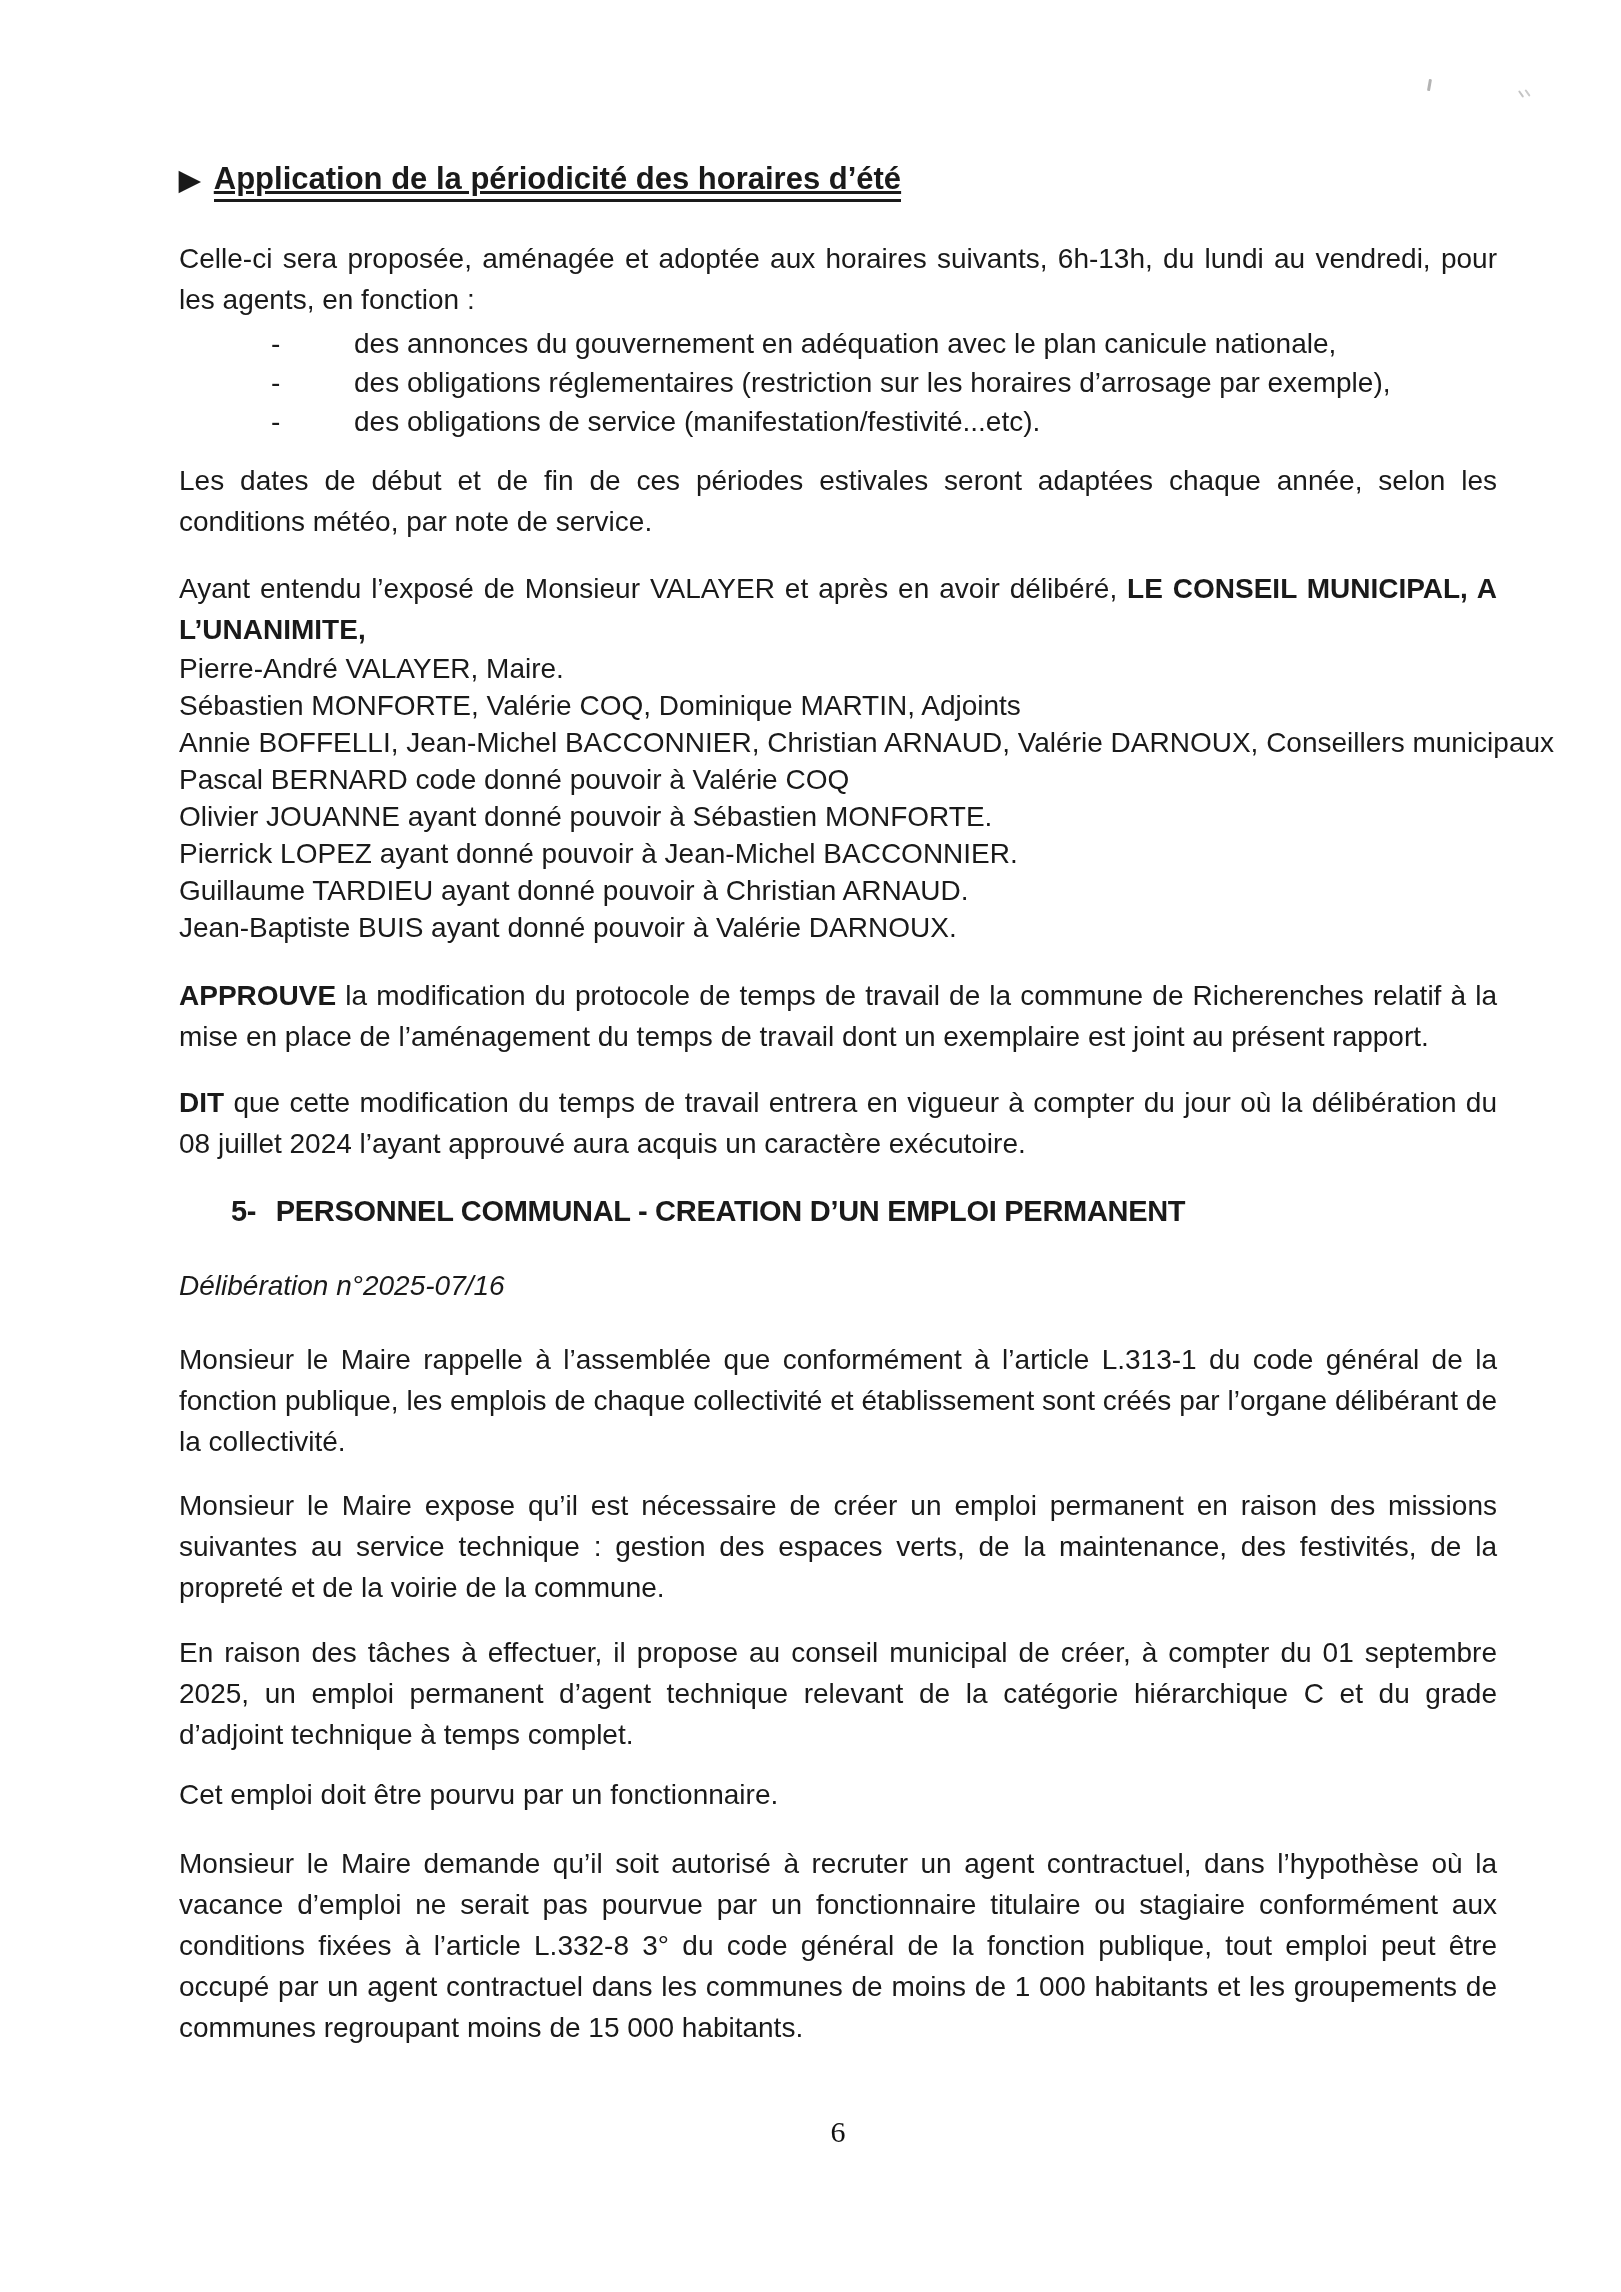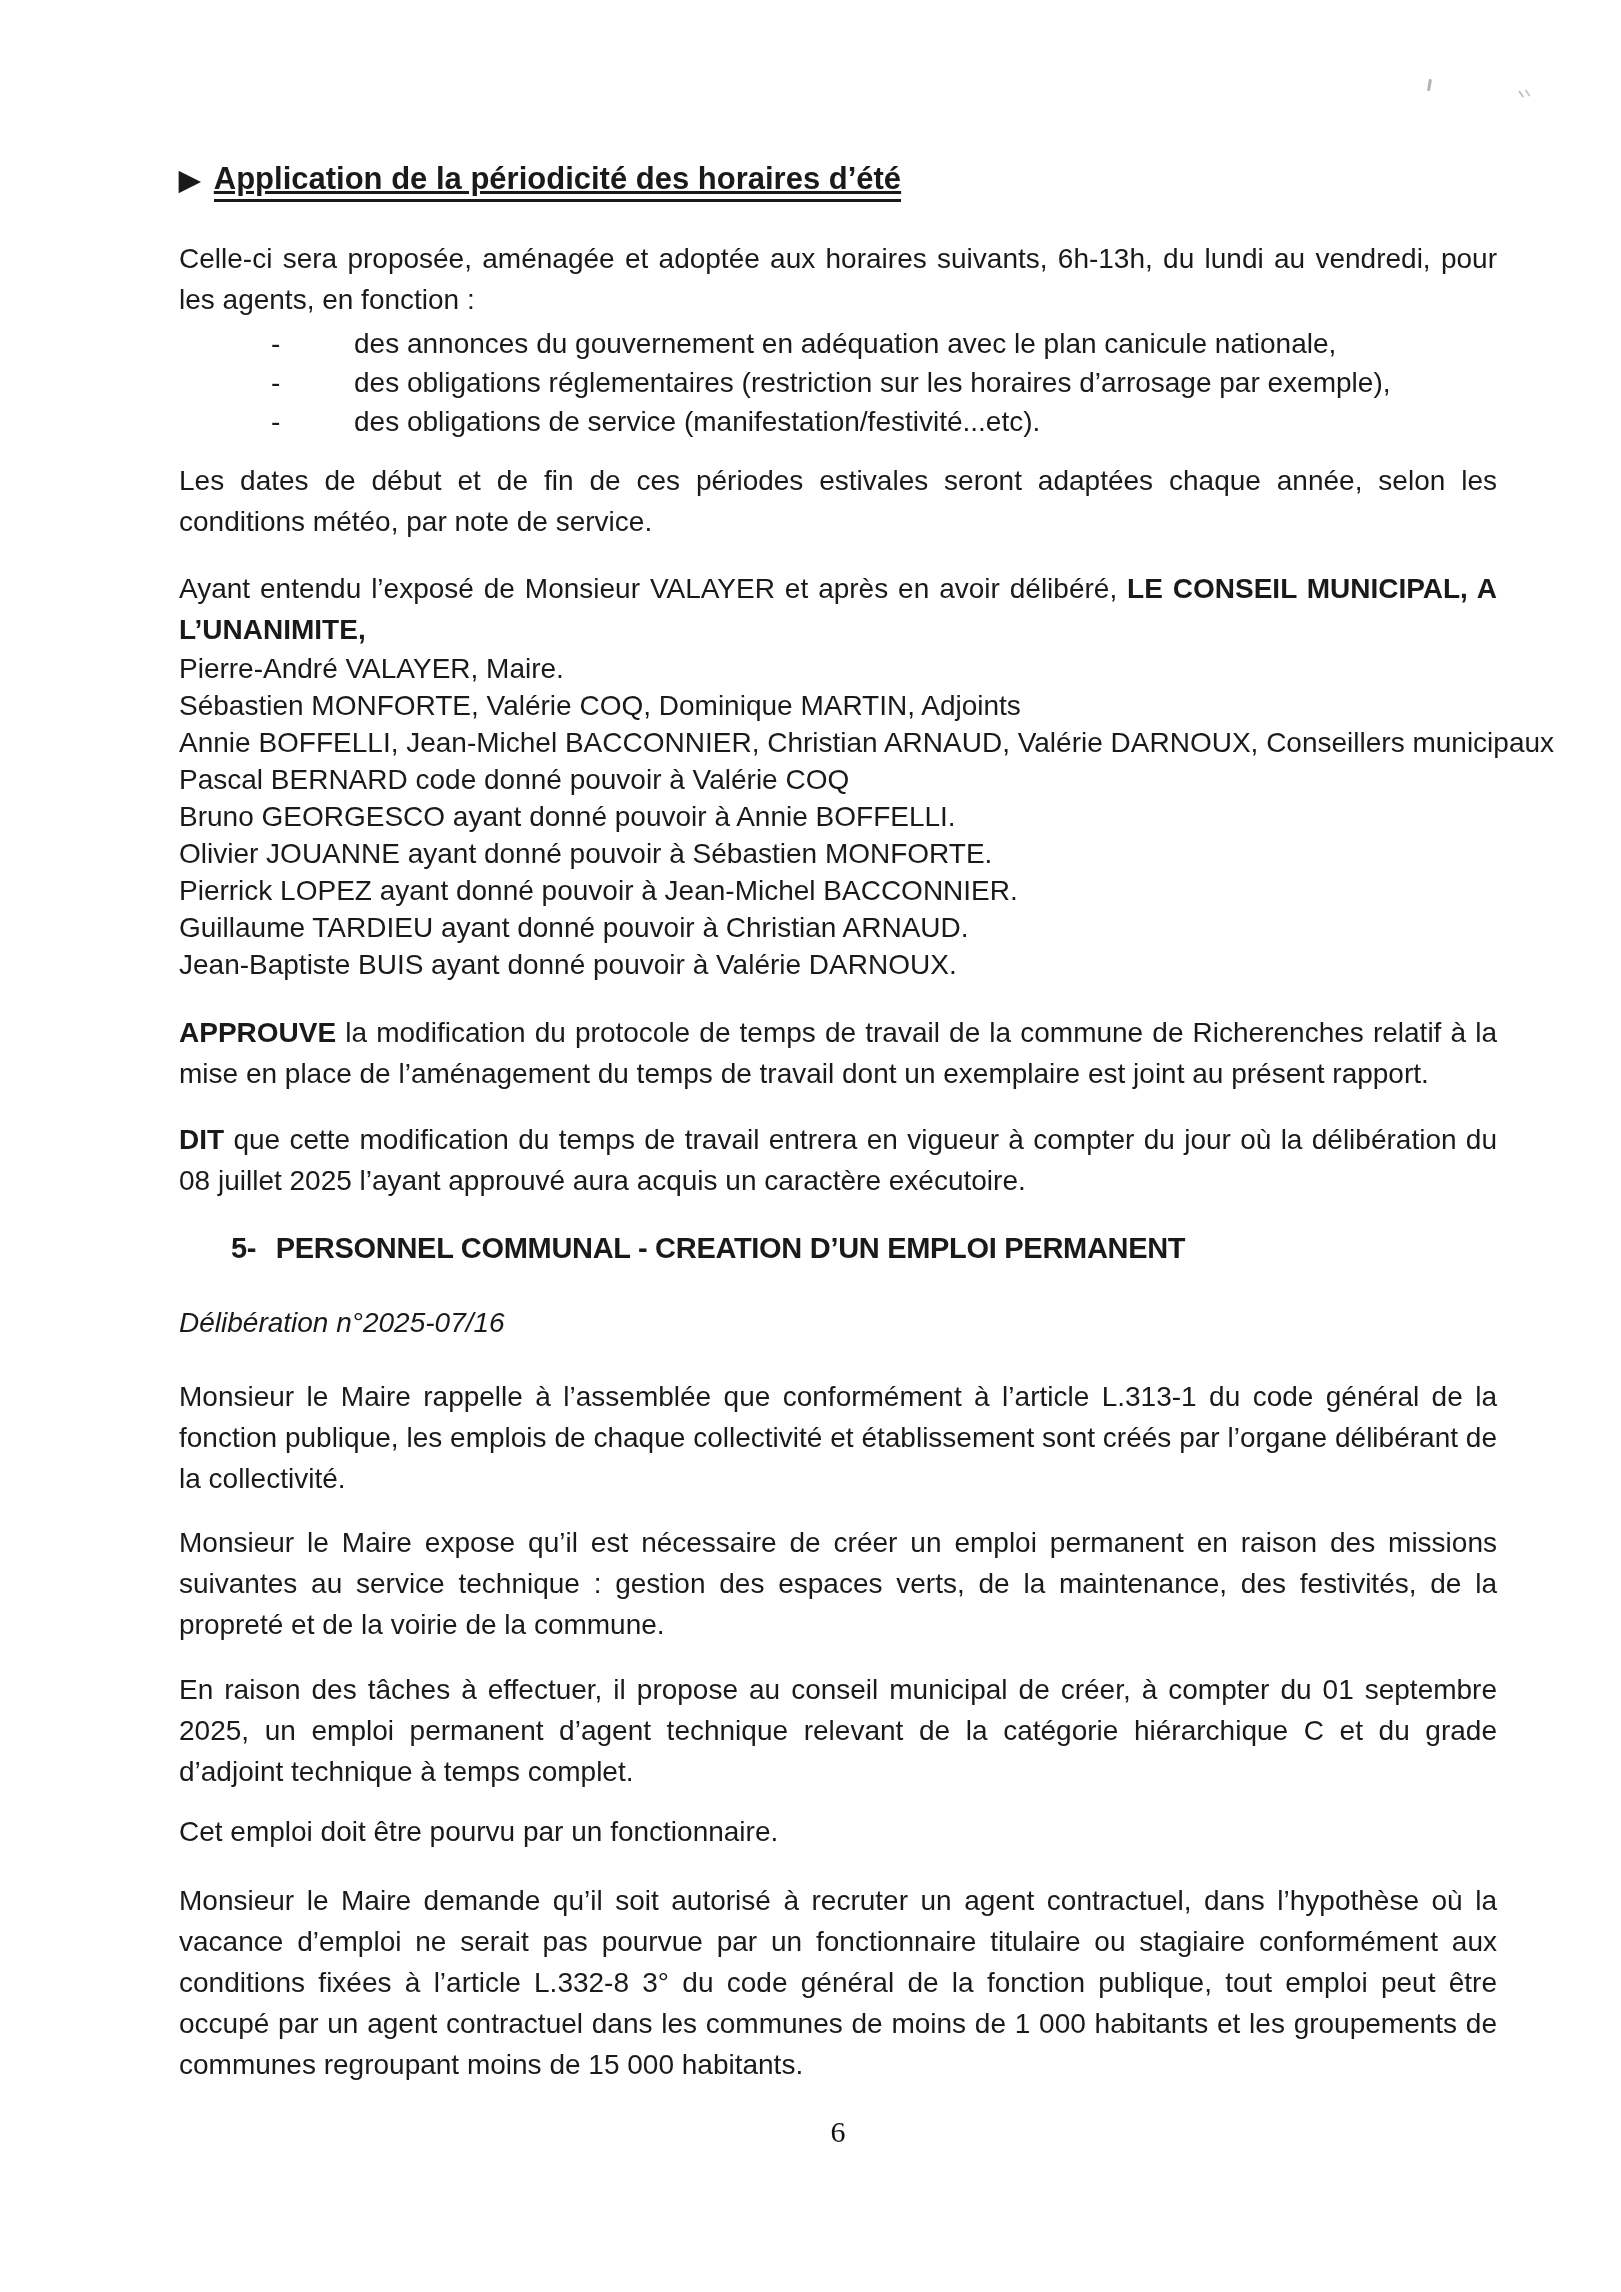--- a/index.html
+++ b/index.html
@@ -163,30 +163,29 @@
 
     <p class="para mt-dates">Les dates de début et de fin de ces périodes estivales seront adaptées chaque année, selon les conditions météo, par note de service.</p>
 
     <p class="para mt-ayant"><span>Ayant entendu l’exposé de Monsieur VALAYER et après en avoir délibéré, </span><span class="bold">LE CONSEIL MUNICIPAL, A L’UNANIMITE,</span></p>
 
     <div class="members">
       <div class="member-line">Pierre-André VALAYER, Maire.</div>
       <div class="member-line">Sébastien MONFORTE, Valérie COQ, Dominique MARTIN, Adjoints</div>
       <div class="member-line">Annie BOFFELLI, Jean-Michel BACCONNIER, Christian ARNAUD, Valérie DARNOUX, Conseillers municipaux</div>
       <div class="member-line">Pascal BERNARD code donné pouvoir à Valérie COQ</div>
-      <div class="member-line">Bruno GEORGESCO ayant donné pouvoir à Annie BOFFELLI.</div>
       <div class="member-line">Olivier JOUANNE ayant donné pouvoir à Sébastien MONFORTE.</div>
       <div class="member-line">Pierrick LOPEZ ayant donné pouvoir à Jean-Michel BACCONNIER.</div>
       <div class="member-line">Guillaume TARDIEU ayant donné pouvoir à Christian ARNAUD.</div>
       <div class="member-line">Jean-Baptiste BUIS ayant donné pouvoir à Valérie DARNOUX.</div>
     </div>
 
     <p class="para mt-approuve"><span class="bold">APPROUVE</span><span> la modification du protocole de temps de travail de la commune de Richerenches relatif à la mise en place de l’aménagement du temps de travail dont un exemplaire est joint au présent rapport.</span></p>
 
-    <p class="para mt-dit"><span class="bold">DIT</span><span> que cette modification du temps de travail entrera en vigueur à compter du jour où la délibération du 08 juillet 2025 l’ayant approuvé aura acquis un caractère exécutoire.</span></p>
+    <p class="para mt-dit"><span class="bold">DIT</span><span> que cette modification du temps de travail entrera en vigueur à compter du jour où la délibération du 08 juillet 2024 l’ayant approuvé aura acquis un caractère exécutoire.</span></p>
 
     <div class="h2"><span class="h2-num">5-</span><span>PERSONNEL COMMUNAL - CREATION D’UN EMPLOI PERMANENT</span></div>
 
     <p class="ref mt-ref">Délibération n°2025-07/16</p>
 
     <p class="para mt-p6">Monsieur le Maire rappelle à l’assemblée que conformément à l’article L.313-1 du code général de la fonction publique, les emplois de chaque collectivité et établissement sont créés par l’organe délibérant de la collectivité.</p>
     <p class="para mt-p7">Monsieur le Maire expose qu’il est nécessaire de créer un emploi permanent en raison des missions suivantes au service technique : gestion des espaces verts, de la maintenance, des festivités, de la propreté et de la voirie de la commune.</p>
     <p class="para mt-p8">En raison des tâches à effectuer, il propose au conseil municipal de créer, à compter du 01 septembre 2025, un emploi permanent d’agent technique relevant de la catégorie hiérarchique C et du grade d’adjoint technique à temps complet.</p>
     <p class="para mt-p9">Cet emploi doit être pourvu par un fonctionnaire.</p>
     <p class="para mt-p10">Monsieur le Maire demande qu’il soit autorisé à recruter un agent contractuel, dans l’hypothèse où la vacance d’emploi ne serait pas pourvue par un fonctionnaire titulaire ou stagiaire conformément aux conditions fixées à l’article L.332-8 3° du code général de la fonction publique, tout emploi peut être occupé par un agent contractuel dans les communes de moins de 1 000 habitants et les groupements de communes regroupant moins de 15 000 habitants.</p>

